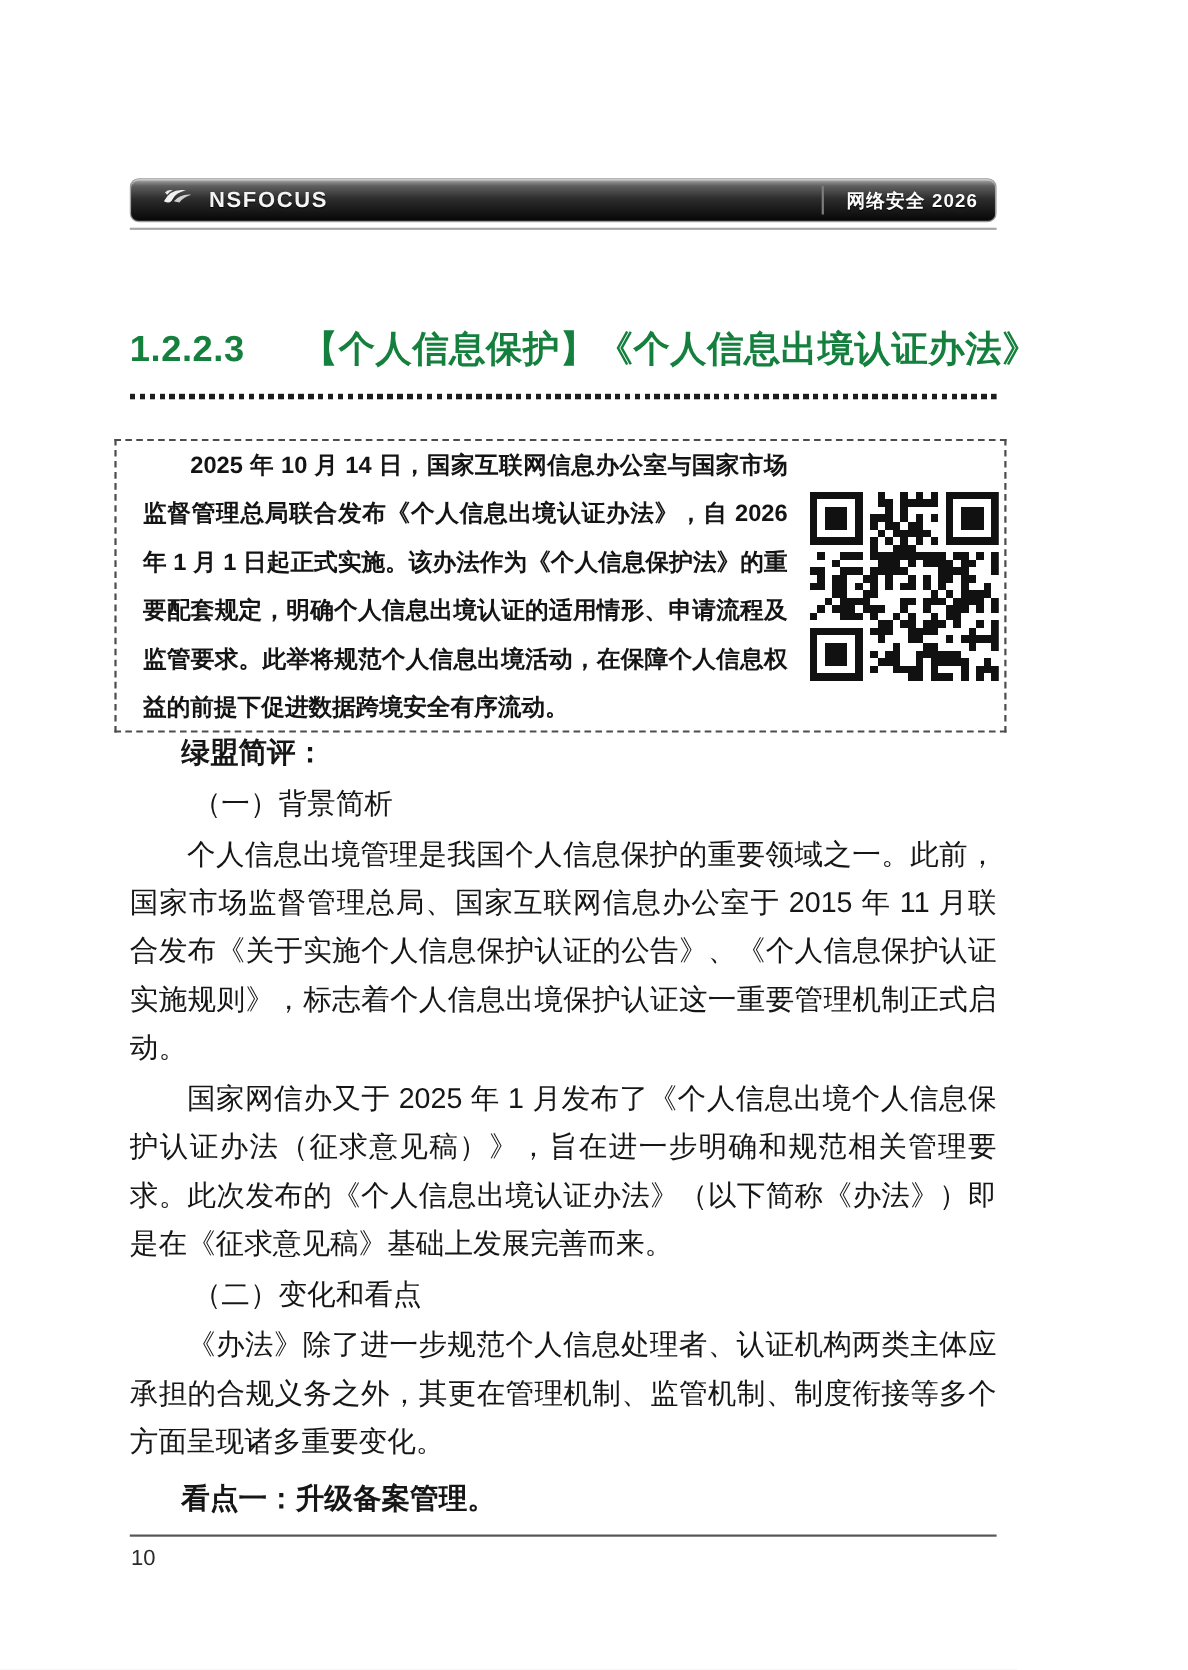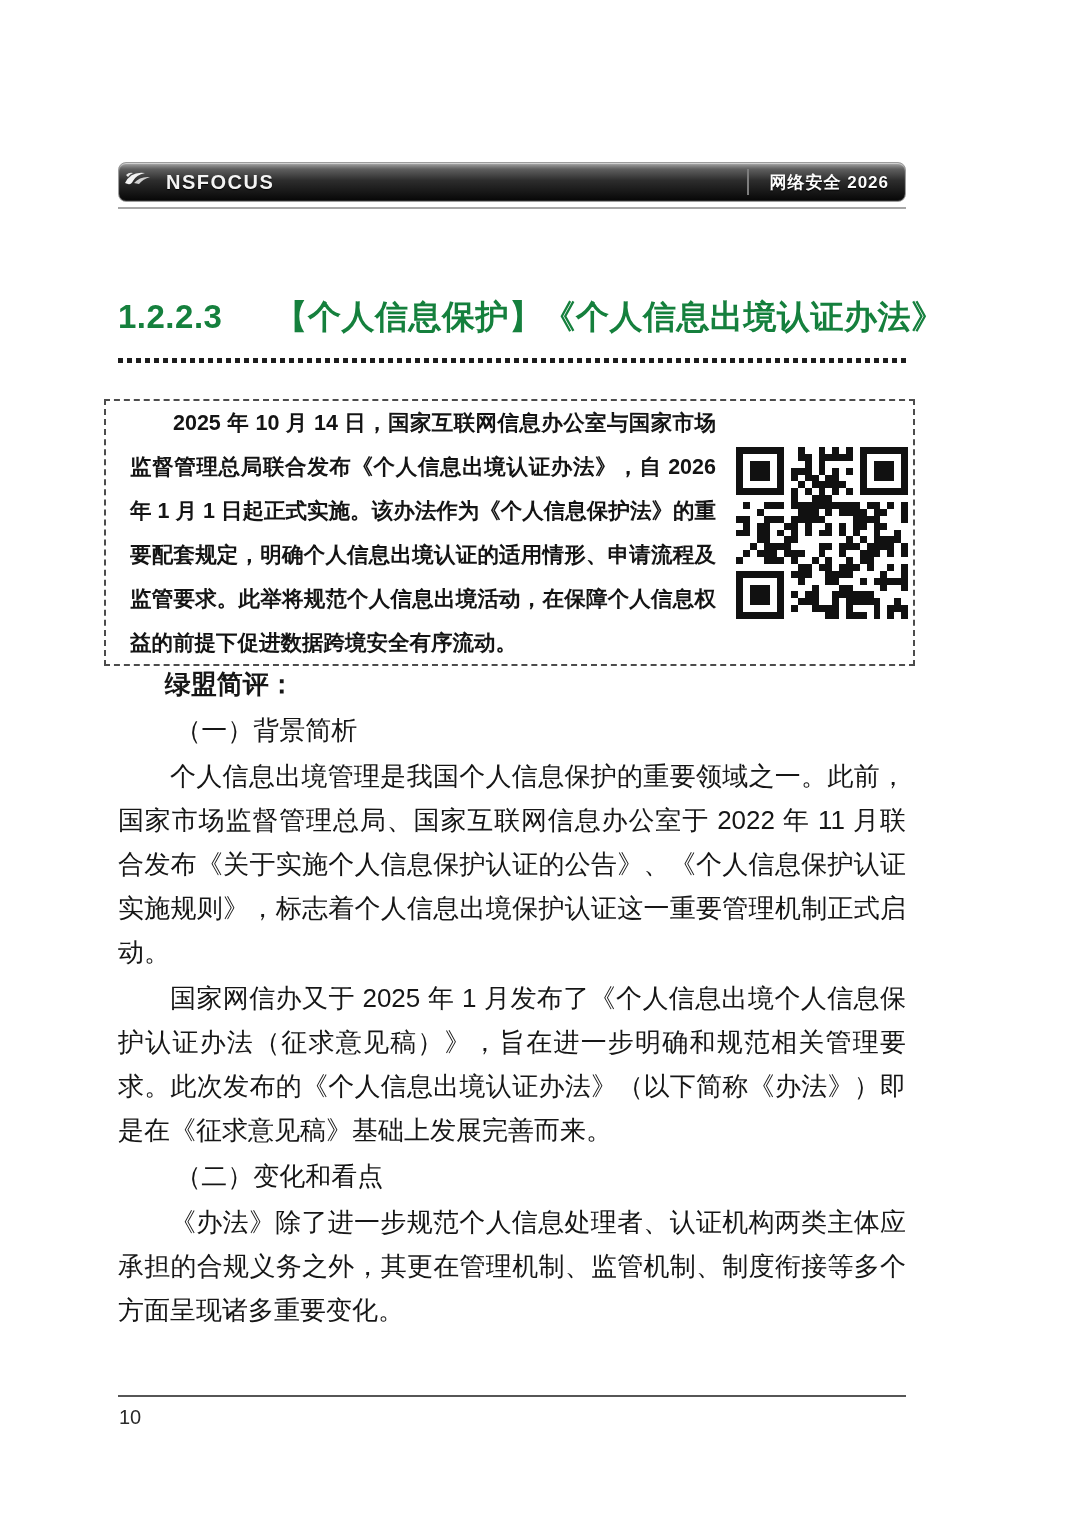--- a/index.html
+++ b/index.html
@@ -9,21 +9,21 @@
     overflow:hidden;margin:0 auto;
   }
   
   .header-bar{
     position:absolute;left:118px;top:162px;width:788px;height:40px;
     box-sizing:border-box;border-radius:8px;
     border:1px solid #9c9c9c;
     background:linear-gradient(180deg,#a9a9a9 0%,#5f5f5f 16%,#2d2d2d 46%,#090909 96%);
     box-shadow:inset 0 1px 1px rgba(255,255,255,.55), inset 0 -1px 0 rgba(255,255,255,.12);
     display:flex;align-items:center;justify-content:space-between;
-    padding:0 16px 0 4px;
+    padding:0 16px 0 28px;
   }
   .bar-underline{position:absolute;left:118px;top:207px;width:788px;height:2px;background:#a7a7a7;}
   .logo{display:flex;align-items:center;gap:7px;}
   .logo-text{color:#f4f4f4;font-weight:700;font-size:20px;letter-spacing:1.5px;text-shadow:0 1px 1px #000;}
   .header-right{display:flex;align-items:center;height:26px;border-left:2px solid #7d7d7d;padding-left:20px;}
   .header-right span{color:#fdfdfd;font-weight:700;font-size:17px;letter-spacing:1px;text-shadow:0 1px 1px #000;}
   
   .section-title{
     position:absolute;left:118px;top:293px;margin:0;width:800px;
     font-size:33px;line-height:48px;font-weight:700;color:#15803d;
@@ -414,22 +414,23 @@
           <rect x="18" y="24" width="1" height="1"></rect>
           <rect x="20" y="24" width="1" height="1"></rect>
           <rect x="22" y="24" width="1" height="1"></rect>
           <rect x="24" y="24" width="1" height="1"></rect>
         </svg></div>
   </div>
 
   <div class="body">
     <p class="lbl">绿盟简评：</p>
     <p class="hd">（一）背景简析</p>
-    <p class="para">个人信息出境管理是我国个人信息保护的重要领域之一。此前，国家市场监督管理总局、国家互联网信息办公室于 2022 年 11 月联合发布《关于实施个人信息保护认证的公告》、《个人信息保护认证实施规则》，标志着个人信息出境保护认证这一重要管理机制正式启动。</p>
+    <p class="para">个人信息出境管理是我国个人信息保护的重要领域之一。此前，国家市场监督管理总局、国家互联网信息办公室于 2015 年 11 月联合发布《关于实施个人信息保护认证的公告》、《个人信息保护认证实施规则》，标志着个人信息出境保护认证这一重要管理机制正式启动。</p>
     <p class="para">国家网信办又于 2025 年 1 月发布了《个人信息出境个人信息保护认证办法（征求意见稿）》，旨在进一步明确和规范相关管理要求。此次发布的《个人信息出境认证办法》（以下简称《办法》）即是在《征求意见稿》基础上发展完善而来。</p>
     <p class="hd">（二）变化和看点</p>
     <p class="para">《办法》除了进一步规范个人信息处理者、认证机构两类主体应承担的合规义务之外，其更在管理机制、监管机制、制度衔接等多个方面呈现诸多重要变化。</p>
+    <p class="hilite">看点一：升级备案管理。</p>
   </div>
 
   <div class="footer-rule"></div>
   <div class="page-number">10</div>
 
 </div>
 
 </body></html>

